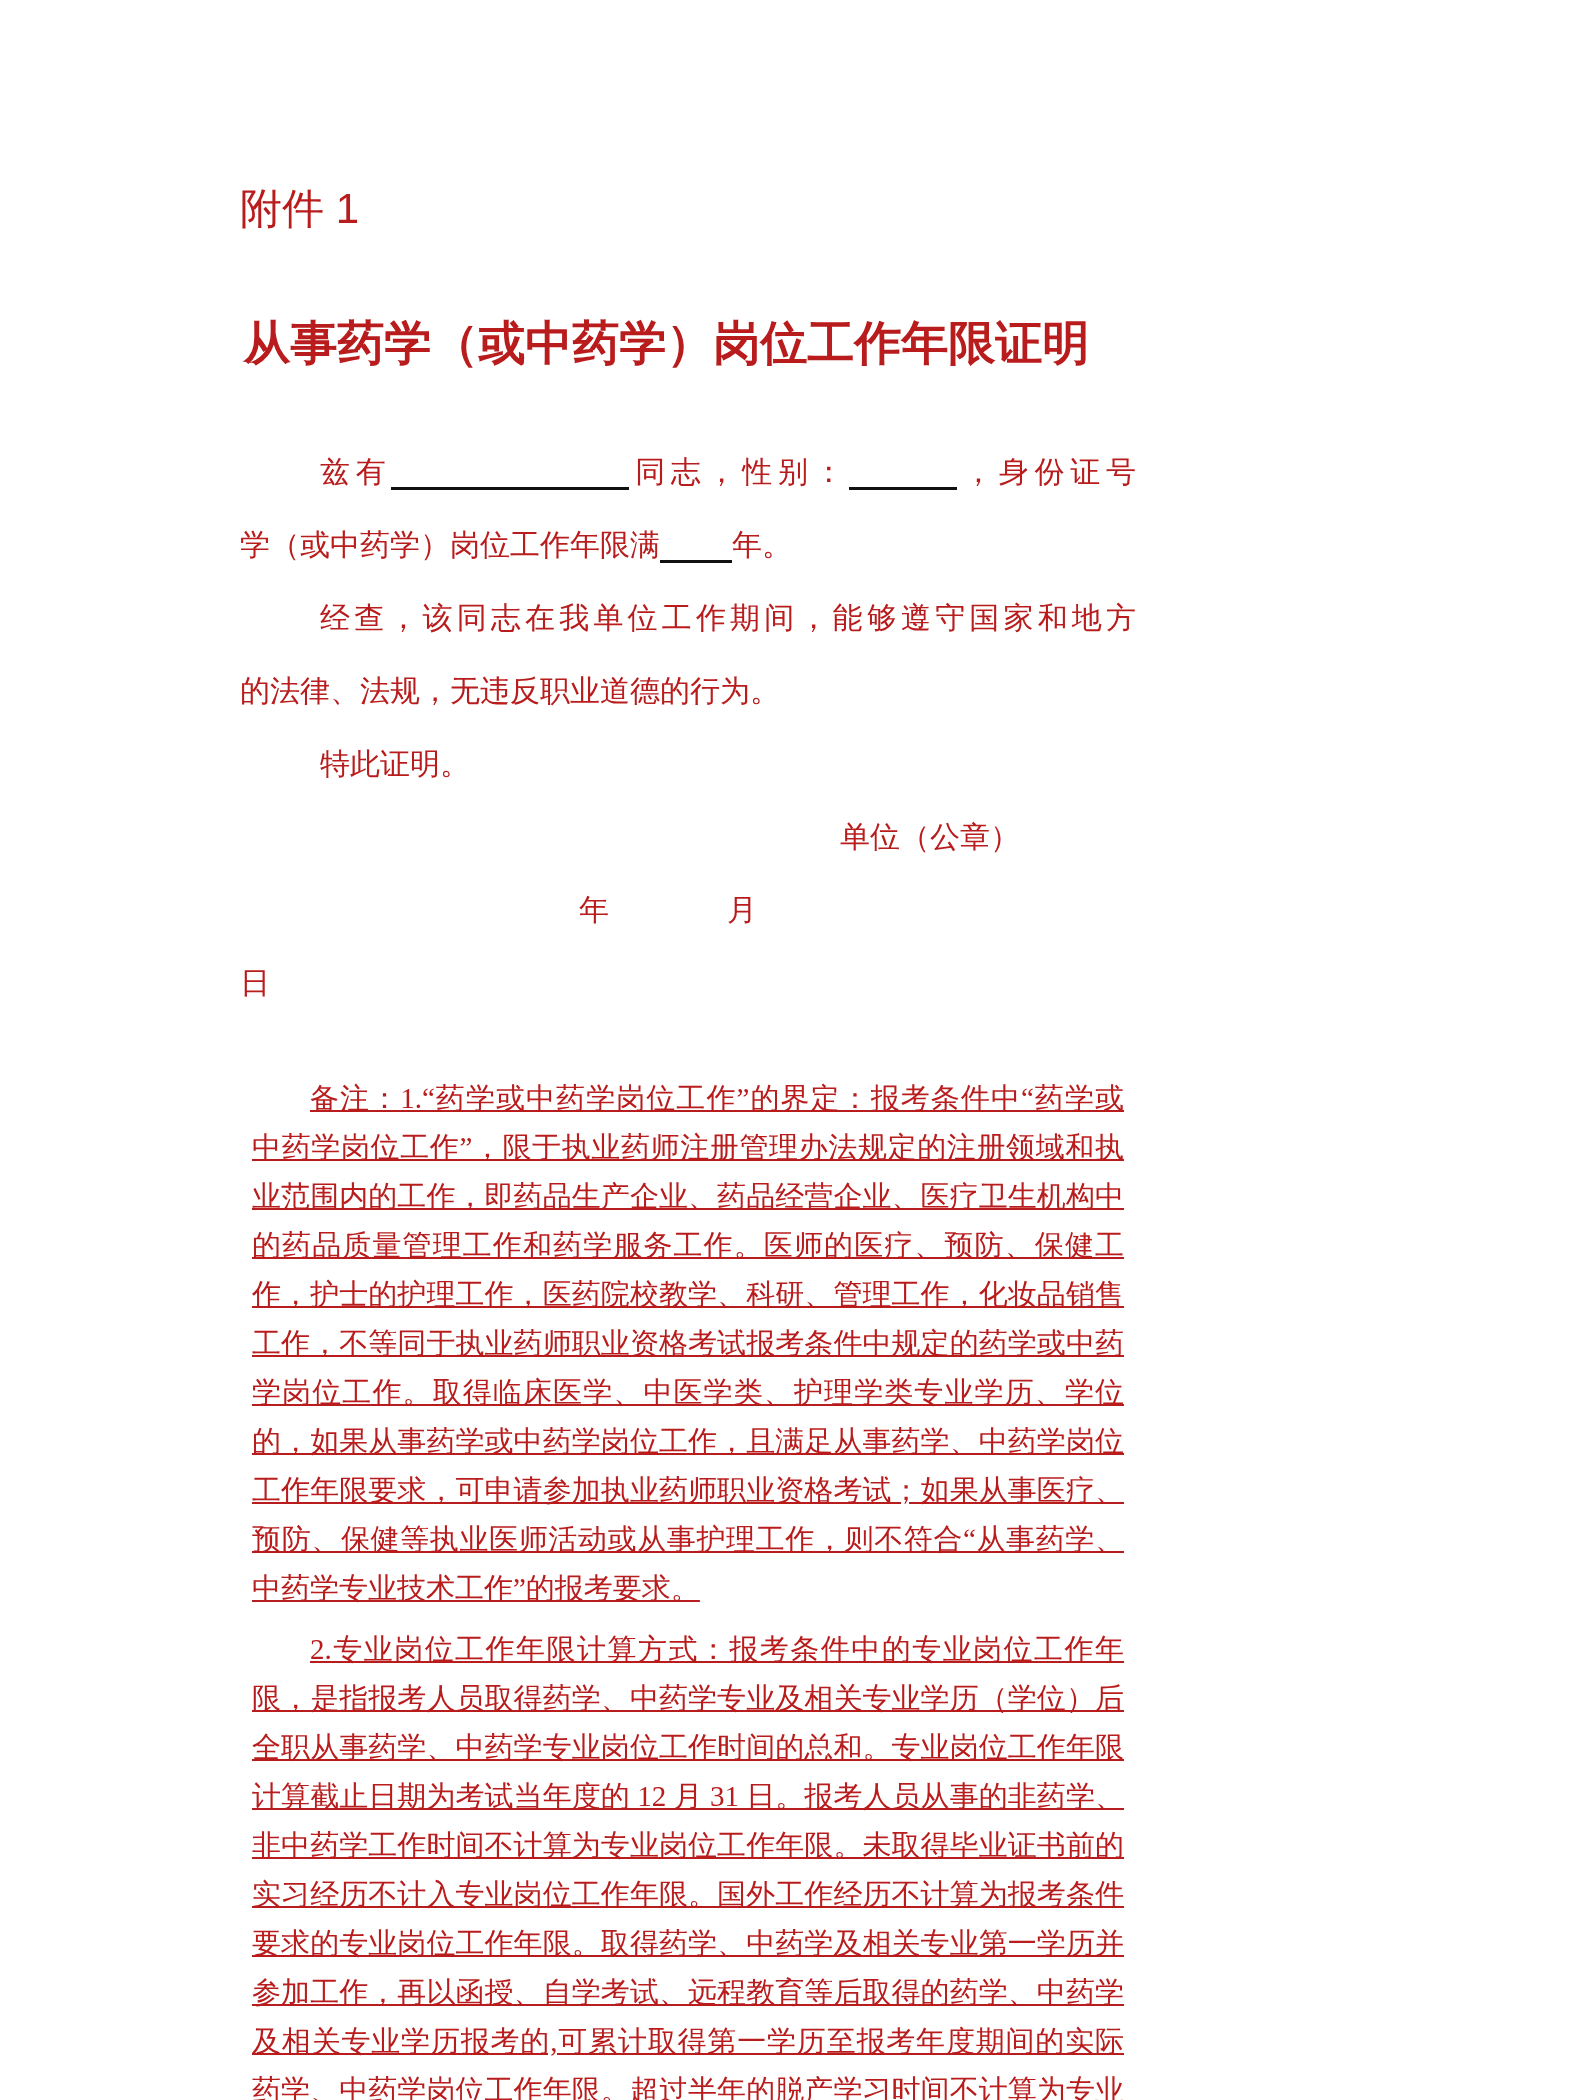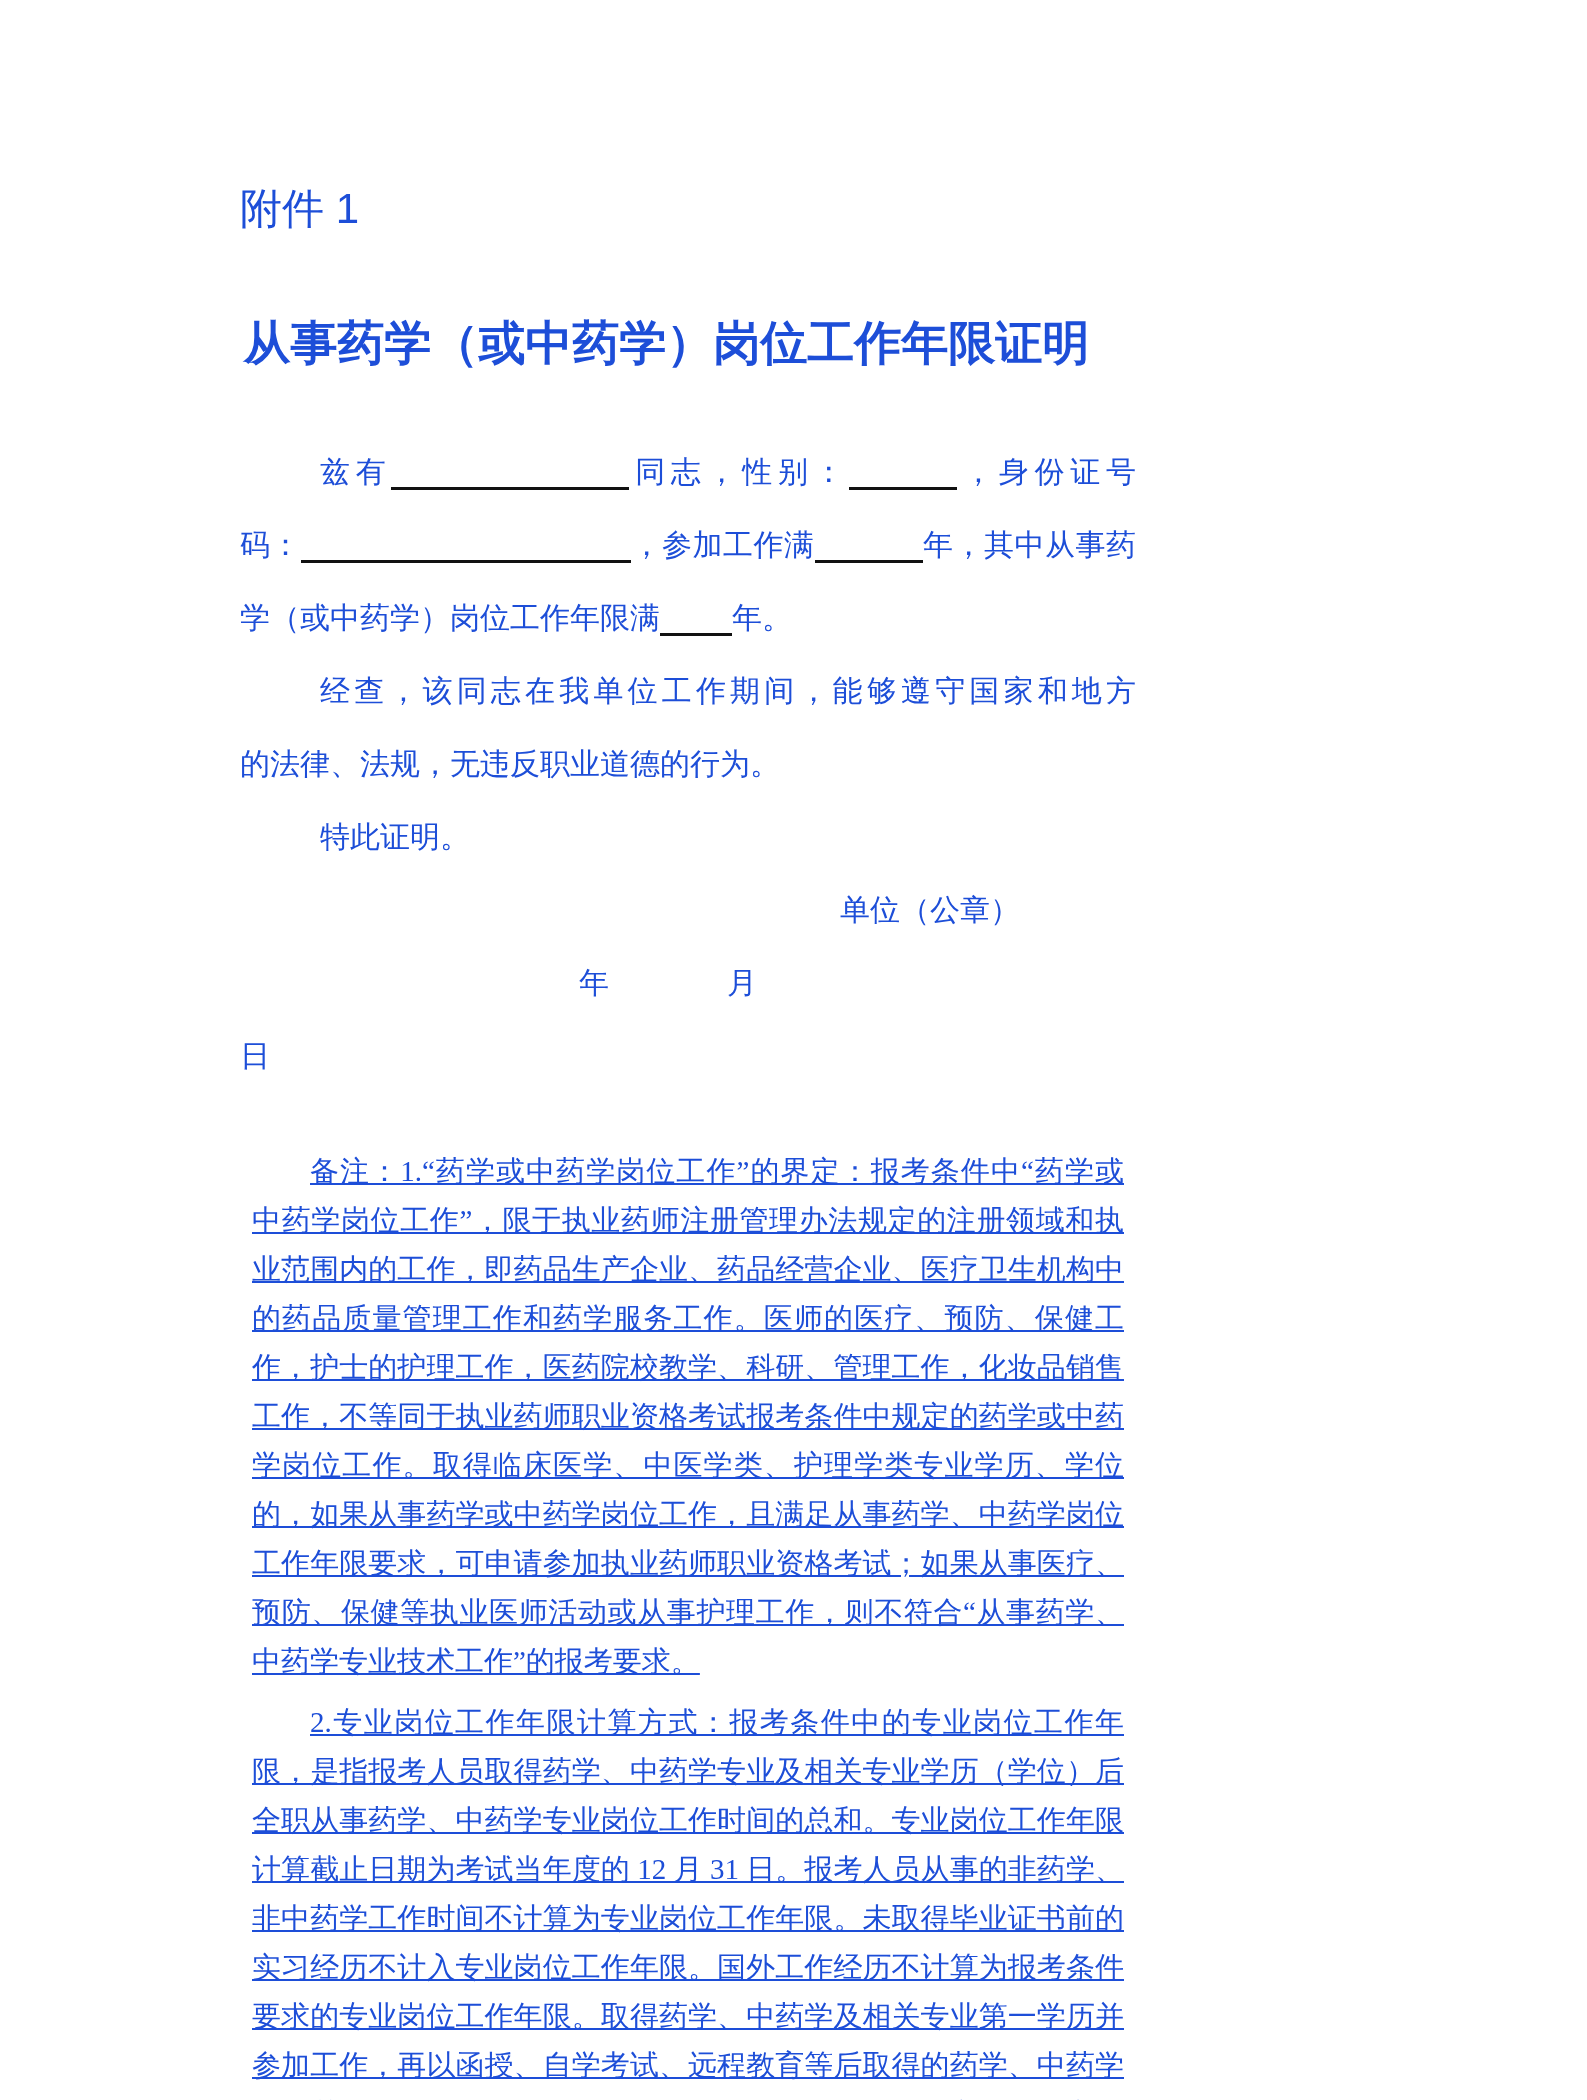--- a/index.html
+++ b/index.html
@@ -7,21 +7,21 @@
     padding: 0;
     background: #ffffff;
   }
   .page {
     position: relative;
     width: 1333px;
     height: 2100px;
     box-sizing: border-box;
     padding: 0 197px 0 240px;
     background: #ffffff;
-    color: #1d4ed8;
+    color: #b91c1c;
     font-family: "Liberation Serif", "DejaVu Serif", serif;
     overflow: hidden;
   }
   .attachment {
     margin-top: 183px;
     font-family: "Liberation Sans", "DejaVu Sans", sans-serif;
     font-size: 42px;
     line-height: 52px;
     font-weight: 500;
     text-align: left;
@@ -81,23 +81,20 @@
   <div class="attachment">附件 1</div>
 
   <div class="title">从事药学（或中药学）岗位工作年限证明</div>
 
   <div class="body-block">
 
     <div class="bline justify indent">
       <span>兹有</span><span class="blank w-name"></span><span>同志，性别：</span><span class="blank w-gender"></span><span>，身份证号</span>
     </div>
 
-    <div class="bline justify">
-      <span>码：</span><span class="blank w-id"></span><span>，参加工作满</span><span class="blank w-years"></span><span>年，其中从事药</span>
-    </div>
 
     <div class="bline">
       <span>学（或中药学）岗位工作年限满</span><span class="blank w-pharmyears"></span><span>年。</span>
     </div>
 
     <div class="bline justify indent">经查，该同志在我单位工作期间，能够遵守国家和地方</div>
 
     <div class="bline">的法律、法规，无违反职业道德的行为。</div>
 
     <div class="bline indent">特此证明。</div>

